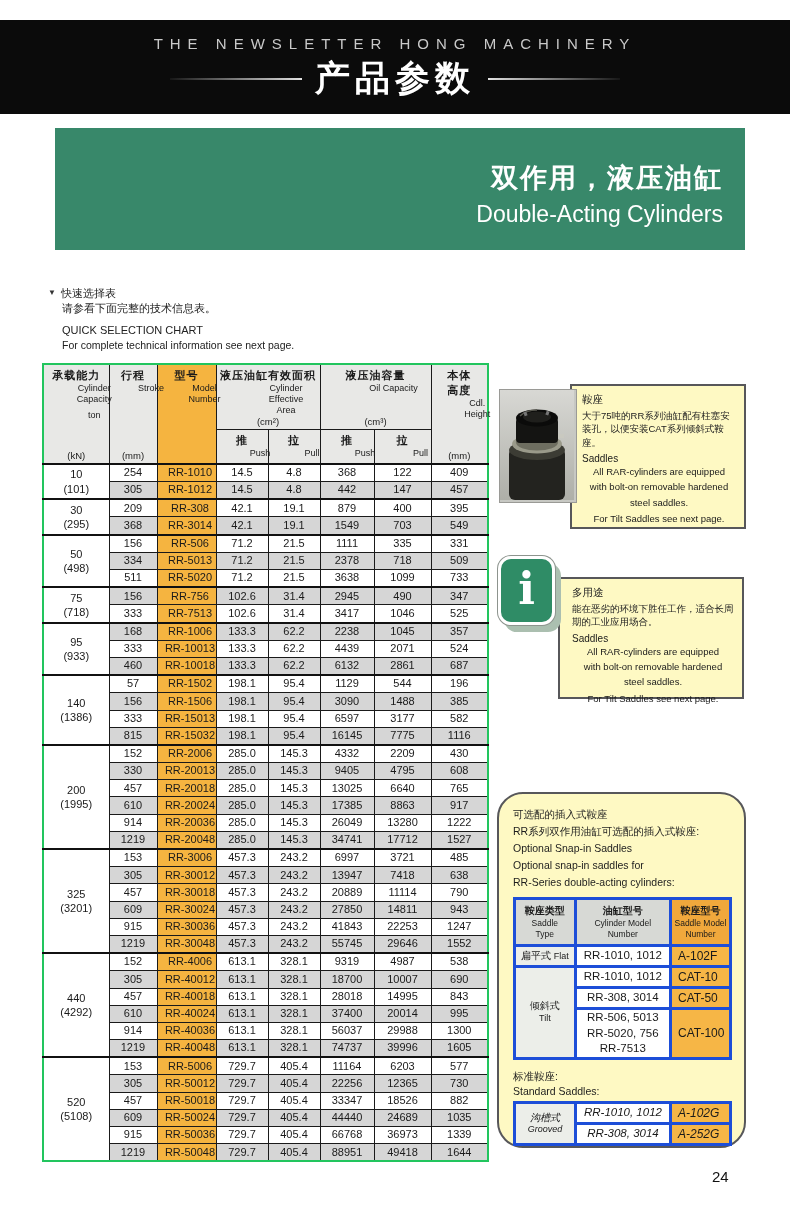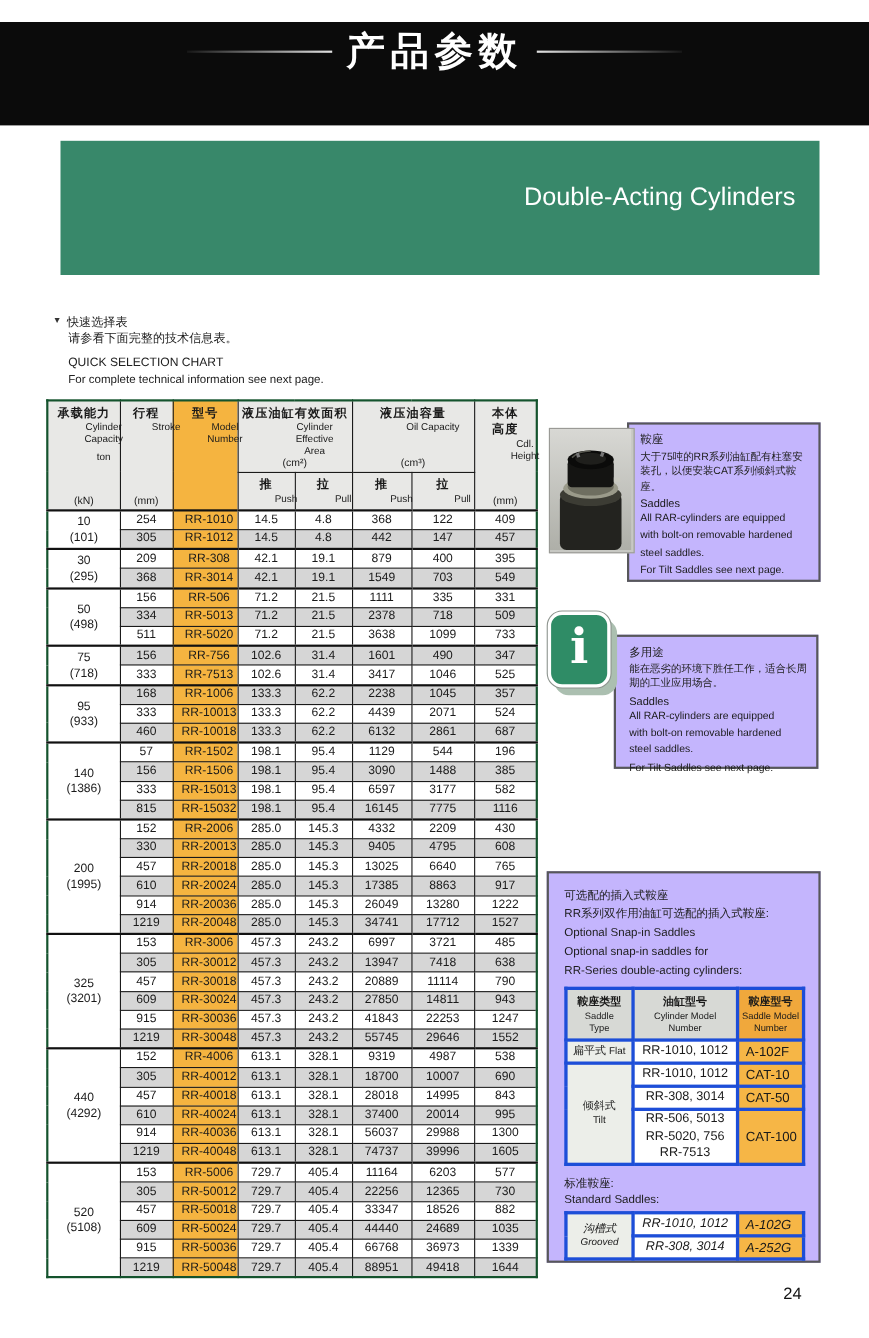--- a/index.html
+++ b/index.html
@@ -23,21 +23,21 @@
 
   
   .intro{position:absolute;left:48px;top:286px;font-size:11px;line-height:1.35;color:#222;}
   .intro .mk{font-size:8px;vertical-align:2px;margin-right:5px;color:#333;}
   .intro .ind{margin-left:14px;}
   .intro .en1{margin-left:14px;margin-top:7px;}
   .intro .en2{margin-left:14px;font-size:10.5px;}
 
   
   .qsc{position:absolute;left:42px;top:363px;}
-  table.main{border-collapse:collapse;table-layout:fixed;width:445px;border:2px solid #14532d;padding-left:46px;}
+  table.main{border-collapse:collapse;table-layout:fixed;width:445px;border:2px solid #22c55e;padding-left:46px;}
   table.main th,table.main td{border:1px solid #1a1a1a;}
   table.main thead th{background:#e8e8e6;padding:0;vertical-align:top;font-weight:normal;}
   table.main thead tr.r1 th{height:61px;}
   table.main thead tr.r2 th{height:33px;}
   table.main thead tr:last-child th{border-bottom:2px solid #111;}
   .hstack{display:flex;flex-direction:column;align-items:center;height:100%;padding:3px 0 2px;box-sizing:border-box;}
   .hzh{font-size:11px;font-weight:700;letter-spacing:1px;}
   .hen{font-size:9px;line-height:1.22;margin-left:36px;}
   .hunit{font-size:9.5px;margin-top:auto;}
   th.model-h{background:#f5b440 !important;}
@@ -46,37 +46,37 @@
   table.main tbody td{text-align:center;font-size:11px;height:16.2px;line-height:1.05;padding:0;background:#fff;}
   table.main tbody td.cap{font-size:11px;line-height:1.3;background:#fff;}
   table.main tbody td.model{background:#f5b440;text-align:center;padding-left:7px;}
   table.main tbody td.shade{background:#d6d6d6;}
   table.main tbody tr.g-start td{border-top:2px solid #111;}
   col.c1{width:66px}col.c2{width:48px}col.c3{width:59px}col.c4{width:52px}
   col.c5{width:52px}col.c6{width:54px}col.c7{width:57px}col.c8{width:57px}
 
   
   .photo{position:absolute;left:499px;top:389px;width:76px;height:112px;border:1px solid #9a9a96;background:#c7c8c3;z-index:3;}
-  .panel-box{position:absolute;background:#c4b5fd;border:2px solid #57575a;box-sizing:border-box;}
+  .panel-box{position:absolute;background:#fef9c3;border:2px solid #57575a;box-sizing:border-box;}
   .box1{left:570px;top:384px;width:176px;height:145px;padding:7px 8px 6px 10px;z-index:2;}
   .box2{left:558px;top:577px;width:186px;height:122px;padding:7px 8px 6px 12px;z-index:2;}
   .pb-title{font-size:10.5px;margin-bottom:2px;color:#222;}
   .pb-zh{font-size:9.5px;line-height:1.4;color:#222;}
   .pb-en-t{font-size:10px;margin-top:4px;}
-  .pb-en{font-size:9.5px;line-height:1.62;}
+  .pb-en{font-size:9.5px;line-height:1.62;text-align:center;}
   .pb-en.last{margin-top:1px;}
 
   .info-icon{position:absolute;left:498px;top:556px;width:57px;height:69px;background:#2f8c66;
     border:3px solid #fff;border-radius:13px;box-sizing:border-box;
     box-shadow:0 0 0 1px #8d948e,6px 7px 0 #abbfb0;z-index:4;
     display:flex;align-items:center;justify-content:center;}
   .info-glyph{font-family:"DejaVu Serif","Liberation Serif",serif;font-weight:700;font-size:44px;
     color:#fff;line-height:0.85;margin-top:-4px;}
 
-  .box3{left:497px;top:792px;width:249px;height:356px;padding:12px 12px 10px 14px;}
+  .box3{left:497px;top:792px;width:249px;height:356px;padding:12px 12px 10px 14px;border-radius:26px;}
   .b3-line{font-size:10.5px;line-height:1.62;color:#1d1d1d;}
   table.mini{border-collapse:collapse;table-layout:fixed;margin-top:6px;border:1px solid #2c2c2c;}
   table.mini th,table.mini td{border:3px solid #1d4ed8;text-align:center;padding:0;}
   table.mini col.m1{width:62px}table.mini col.m2{width:98px}table.mini col.m3{width:61px}
   table.mini th{background:#d7d9d5;font-weight:normal;height:44px;vertical-align:middle;}
   table.mini th.orange-h{background:#f0a83c;}
   .mh-zh{font-size:10px;font-weight:700;}
   .mh-en{font-size:8.5px;line-height:1.25;}
   table.mini td{height:18px;font-size:11.5px;background:#fff;}
   table.mini td.type{background:#eceee9;font-size:10px;line-height:1.25;}
@@ -87,29 +87,31 @@
   table.mini.std{margin-top:1px;font-style:italic;}
 
   .pageno{position:absolute;left:712px;top:1168px;font-size:15px;color:#111;}
 </style>
 </head>
 <body>
 
 <div class="page">
 
   <div class="masthead">
+    <div class="kicker">THE NEWSLETTER HONG MACHINERY</div>
     <div class="title-row">
       <span class="rule l"></span>
       <span class="mast-title">产品参数</span>
       <span class="rule r"></span>
     </div>
   </div>
 
   <div class="banner">
     <div class="banner-inner">
+      <div class="banner-zh">双作用，液压油缸</div>
       <div class="banner-en">Double-Acting Cylinders</div>
     </div>
   </div>
 
   <div class="intro">
     <div><span class="mk">▼</span><span>快速选择表</span></div>
     <div class="ind">请参看下面完整的技术信息表。</div>
     <div class="en1">QUICK SELECTION CHART</div>
     <div class="en2">For complete technical information see next page.</div>
   </div>
@@ -281,21 +283,21 @@
           </tr>
           <tr class="g-start">
             <td class="cap" rowspan="2">
               <div>75</div>
               <div>(718)</div>
             </td>
             <td class="shade">156</td>
             <td class="model">RR-756</td>
             <td class="shade">102.6</td>
             <td class="shade">31.4</td>
-            <td class="shade">1601</td>
+            <td class="shade">2945</td>
             <td class="shade">490</td>
             <td class="shade">347</td>
           </tr>
           <tr>
             <td>333</td>
             <td class="model">RR-7513</td>
             <td>102.6</td>
             <td>31.4</td>
             <td>3417</td>
             <td>1046</td>

